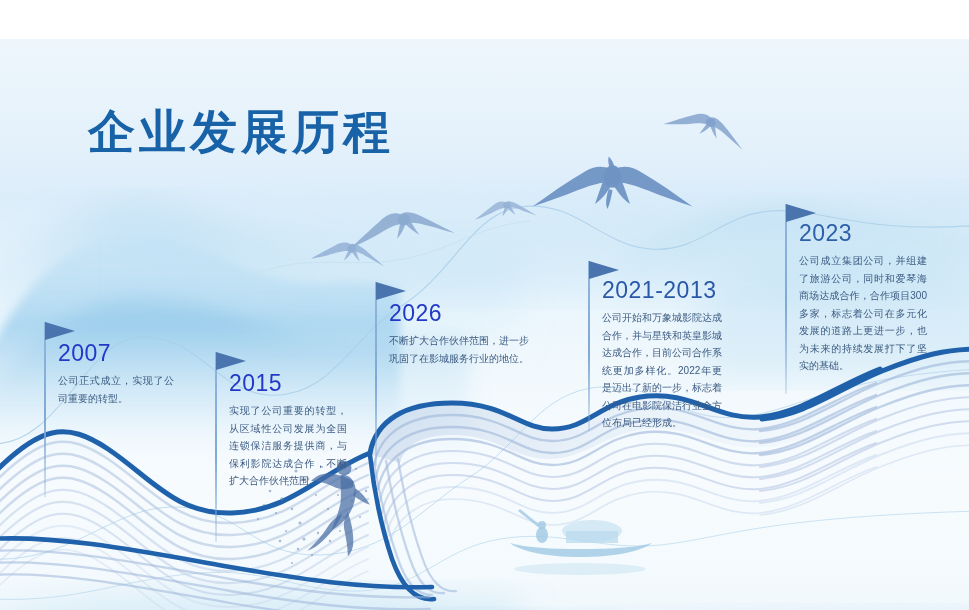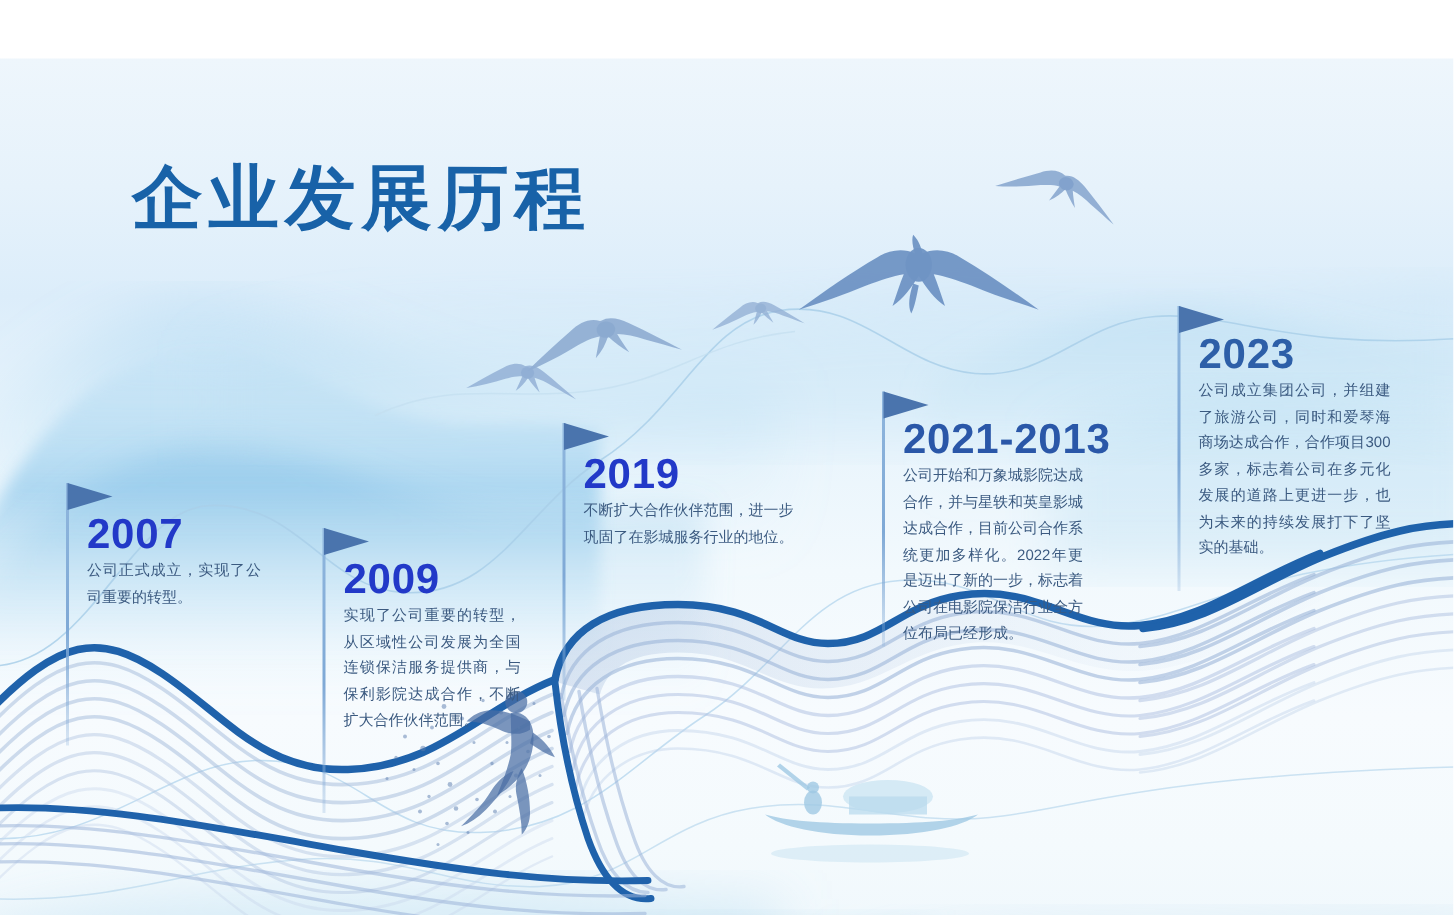--- a/index.html
+++ b/index.html
@@ -45,21 +45,21 @@
   }
   .flag{
     position:absolute;left:1px;
     width:0;height:0;
     border-style:solid;
     border-width:9px 0 9px 30px;
     border-color:transparent transparent transparent #4a74ad;
   }
   .year{
     position:absolute;
-    font-size:28px;font-weight:700;
+    font-size:23px;font-weight:400;
     letter-spacing:.5px;
     white-space:nowrap;
   }
   .desc{
     position:absolute;
     font-size:10px;
     line-height:1.75;
     color:#3b5a80;
     font-weight:400;
     text-align:justify;
@@ -368,28 +368,28 @@
   <div class="milestone" style="left:44px;top:283px;width:140px;">
     <div class="flagpole" style="height:175px;"></div>
     <div class="flag" style="top:0;"></div>
     <div class="year" style="left:14px;top:18px;color:#2239c8;">2007</div>
     <div class="desc" style="left:14px;top:50px;width:116px;">公司正式成立，实现了公司重要的转型。</div>
   </div>
 
   <div class="milestone" style="left:215px;top:313px;width:145px;">
     <div class="flagpole" style="height:190px;"></div>
     <div class="flag" style="top:0;"></div>
-    <div class="year" style="left:14px;top:18px;color:#2239c8;">2009</div>
+    <div class="year" style="left:14px;top:18px;color:#2239c8;">2015</div>
     <div class="desc" style="left:14px;top:50px;width:118px;">实现了公司重要的转型，从区域性公司发展为全国连锁保洁服务提供商，与保利影院达成合作，不断扩大合作伙伴范围。</div>
   </div>
 
   <div class="milestone" style="left:375px;top:243px;width:160px;">
     <div class="flagpole" style="height:185px;"></div>
     <div class="flag" style="top:0;"></div>
-    <div class="year" style="left:14px;top:18px;color:#2239c8;">2019</div>
+    <div class="year" style="left:14px;top:18px;color:#2239c8;">2026</div>
     <div class="desc" style="left:14px;top:50px;width:140px;">不断扩大合作伙伴范围，进一步巩固了在影城服务行业的地位。</div>
   </div>
 
   <div class="milestone" style="left:588px;top:222px;width:150px;">
     <div class="flagpole" style="height:170px;"></div>
     <div class="flag" style="top:0;"></div>
     <div class="year" style="left:14px;top:16px;color:#2a57a8;">2021-2013</div>
     <div class="desc" style="left:14px;top:48px;width:120px;">公司开始和万象城影院达成合作，并与星轶和英皇影城达成合作，目前公司合作系统更加多样化。2022年更是迈出了新的一步，标志着公司在电影院保洁行业全方位布局已经形成。</div>
   </div>
 

